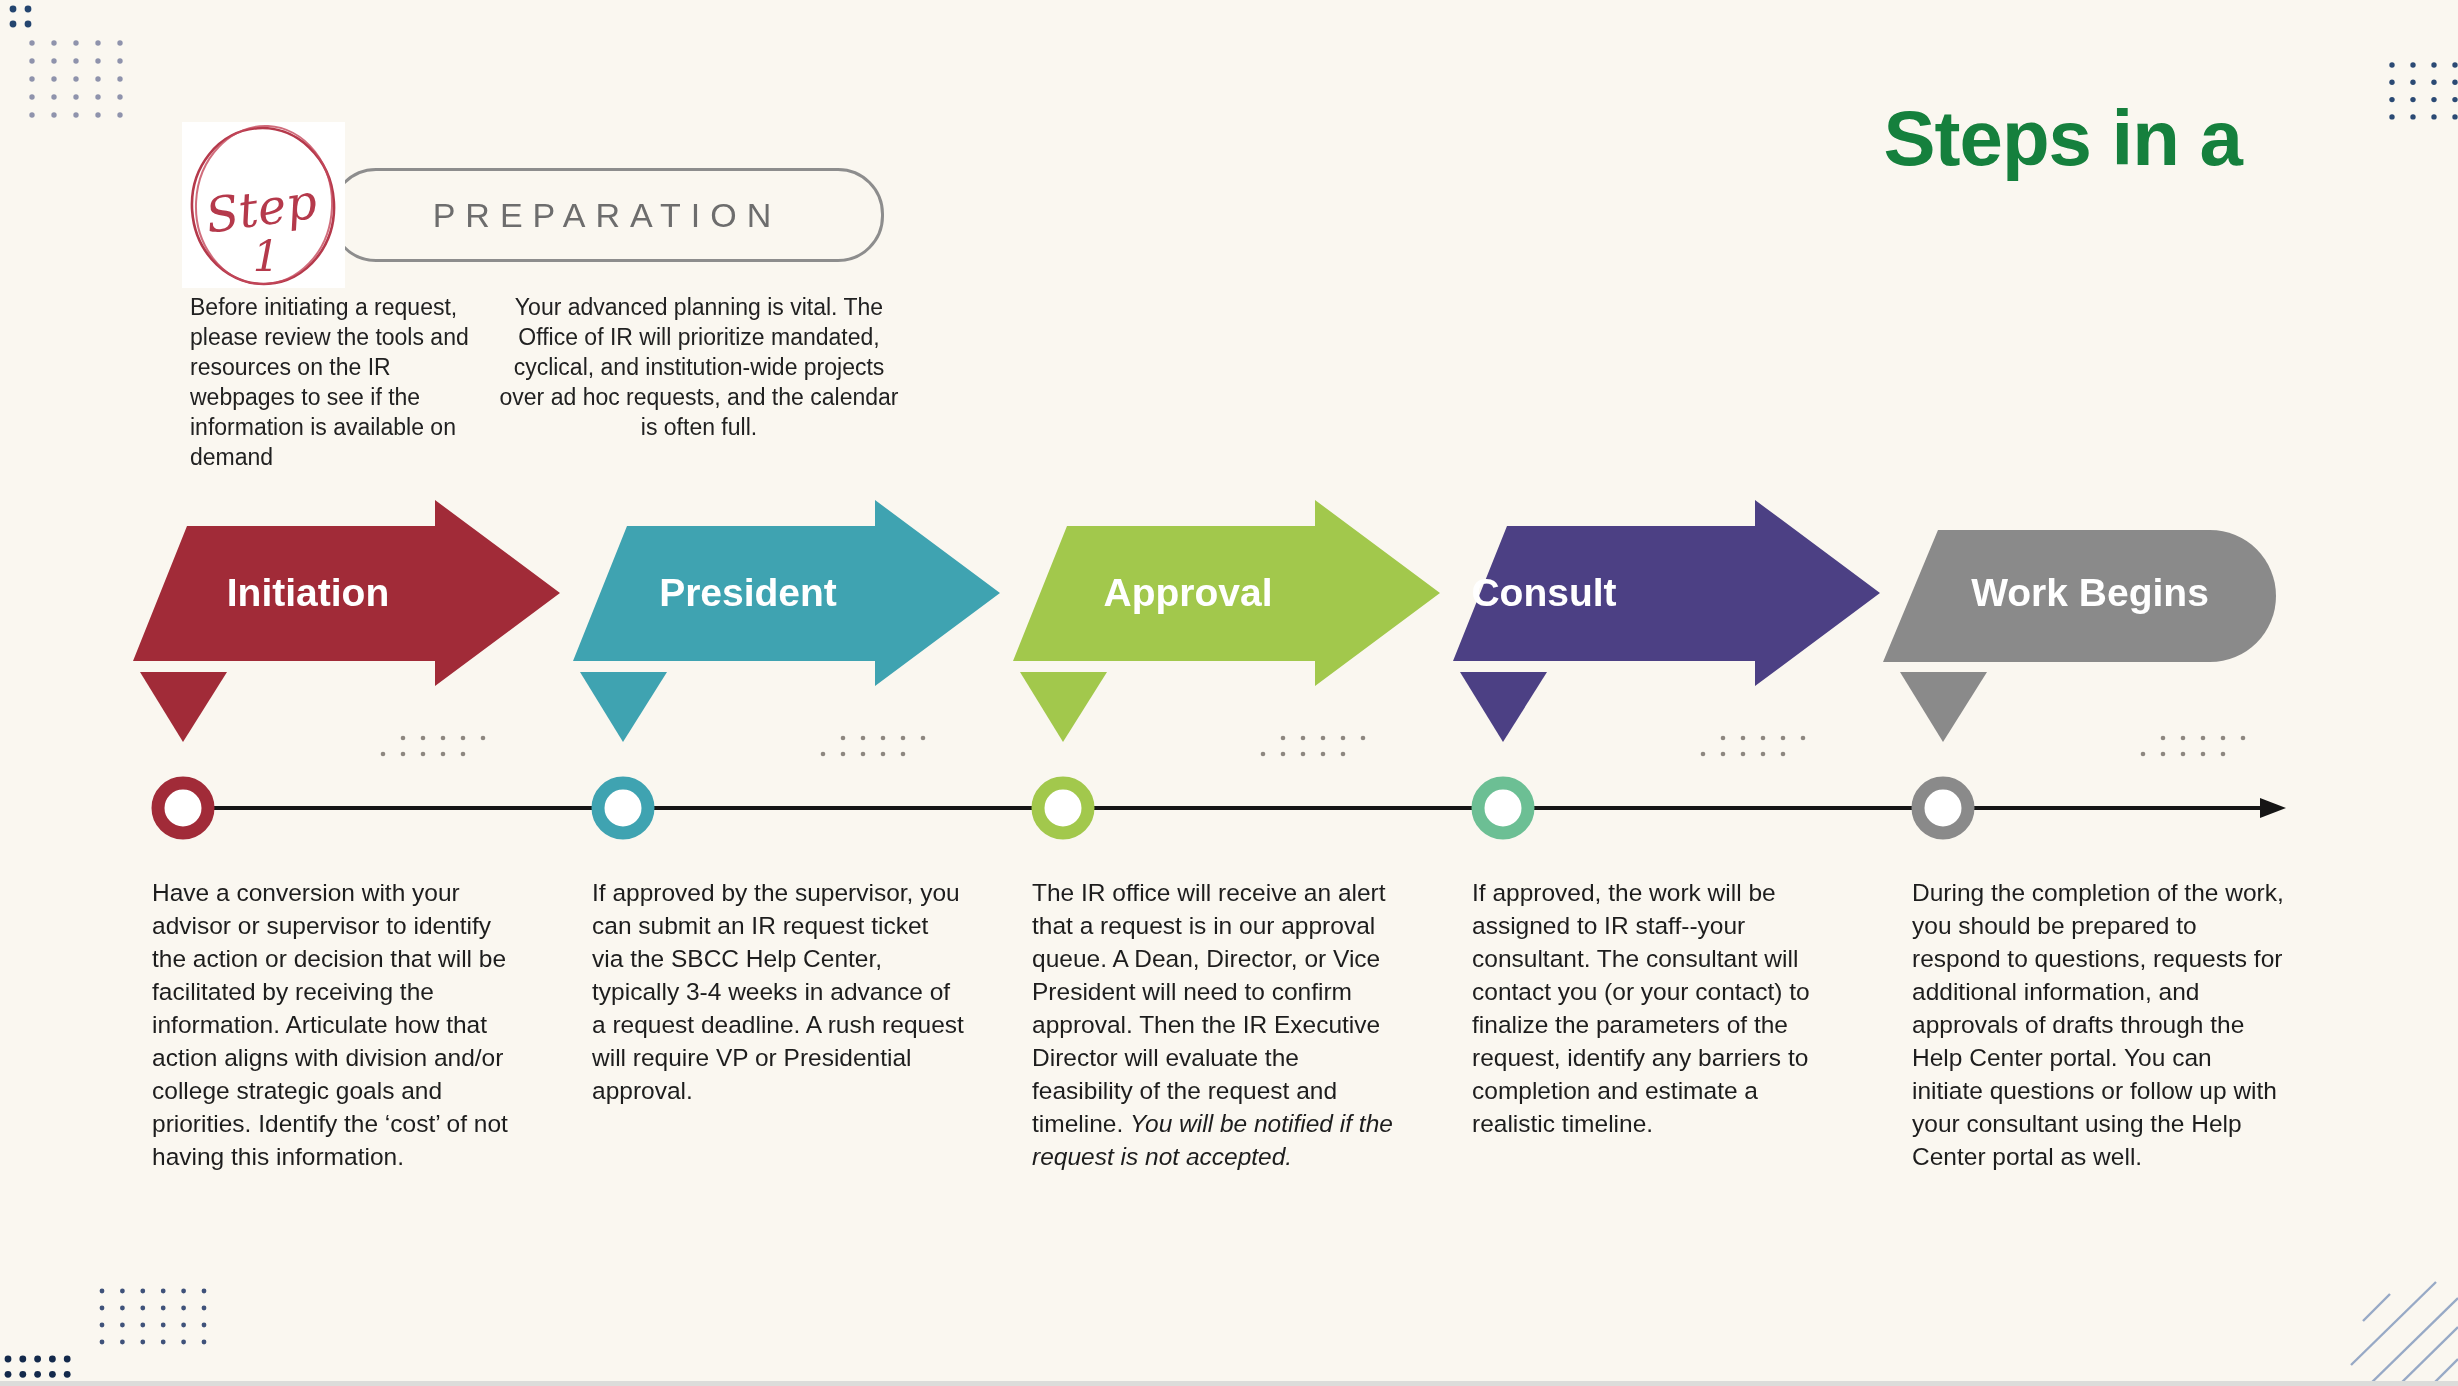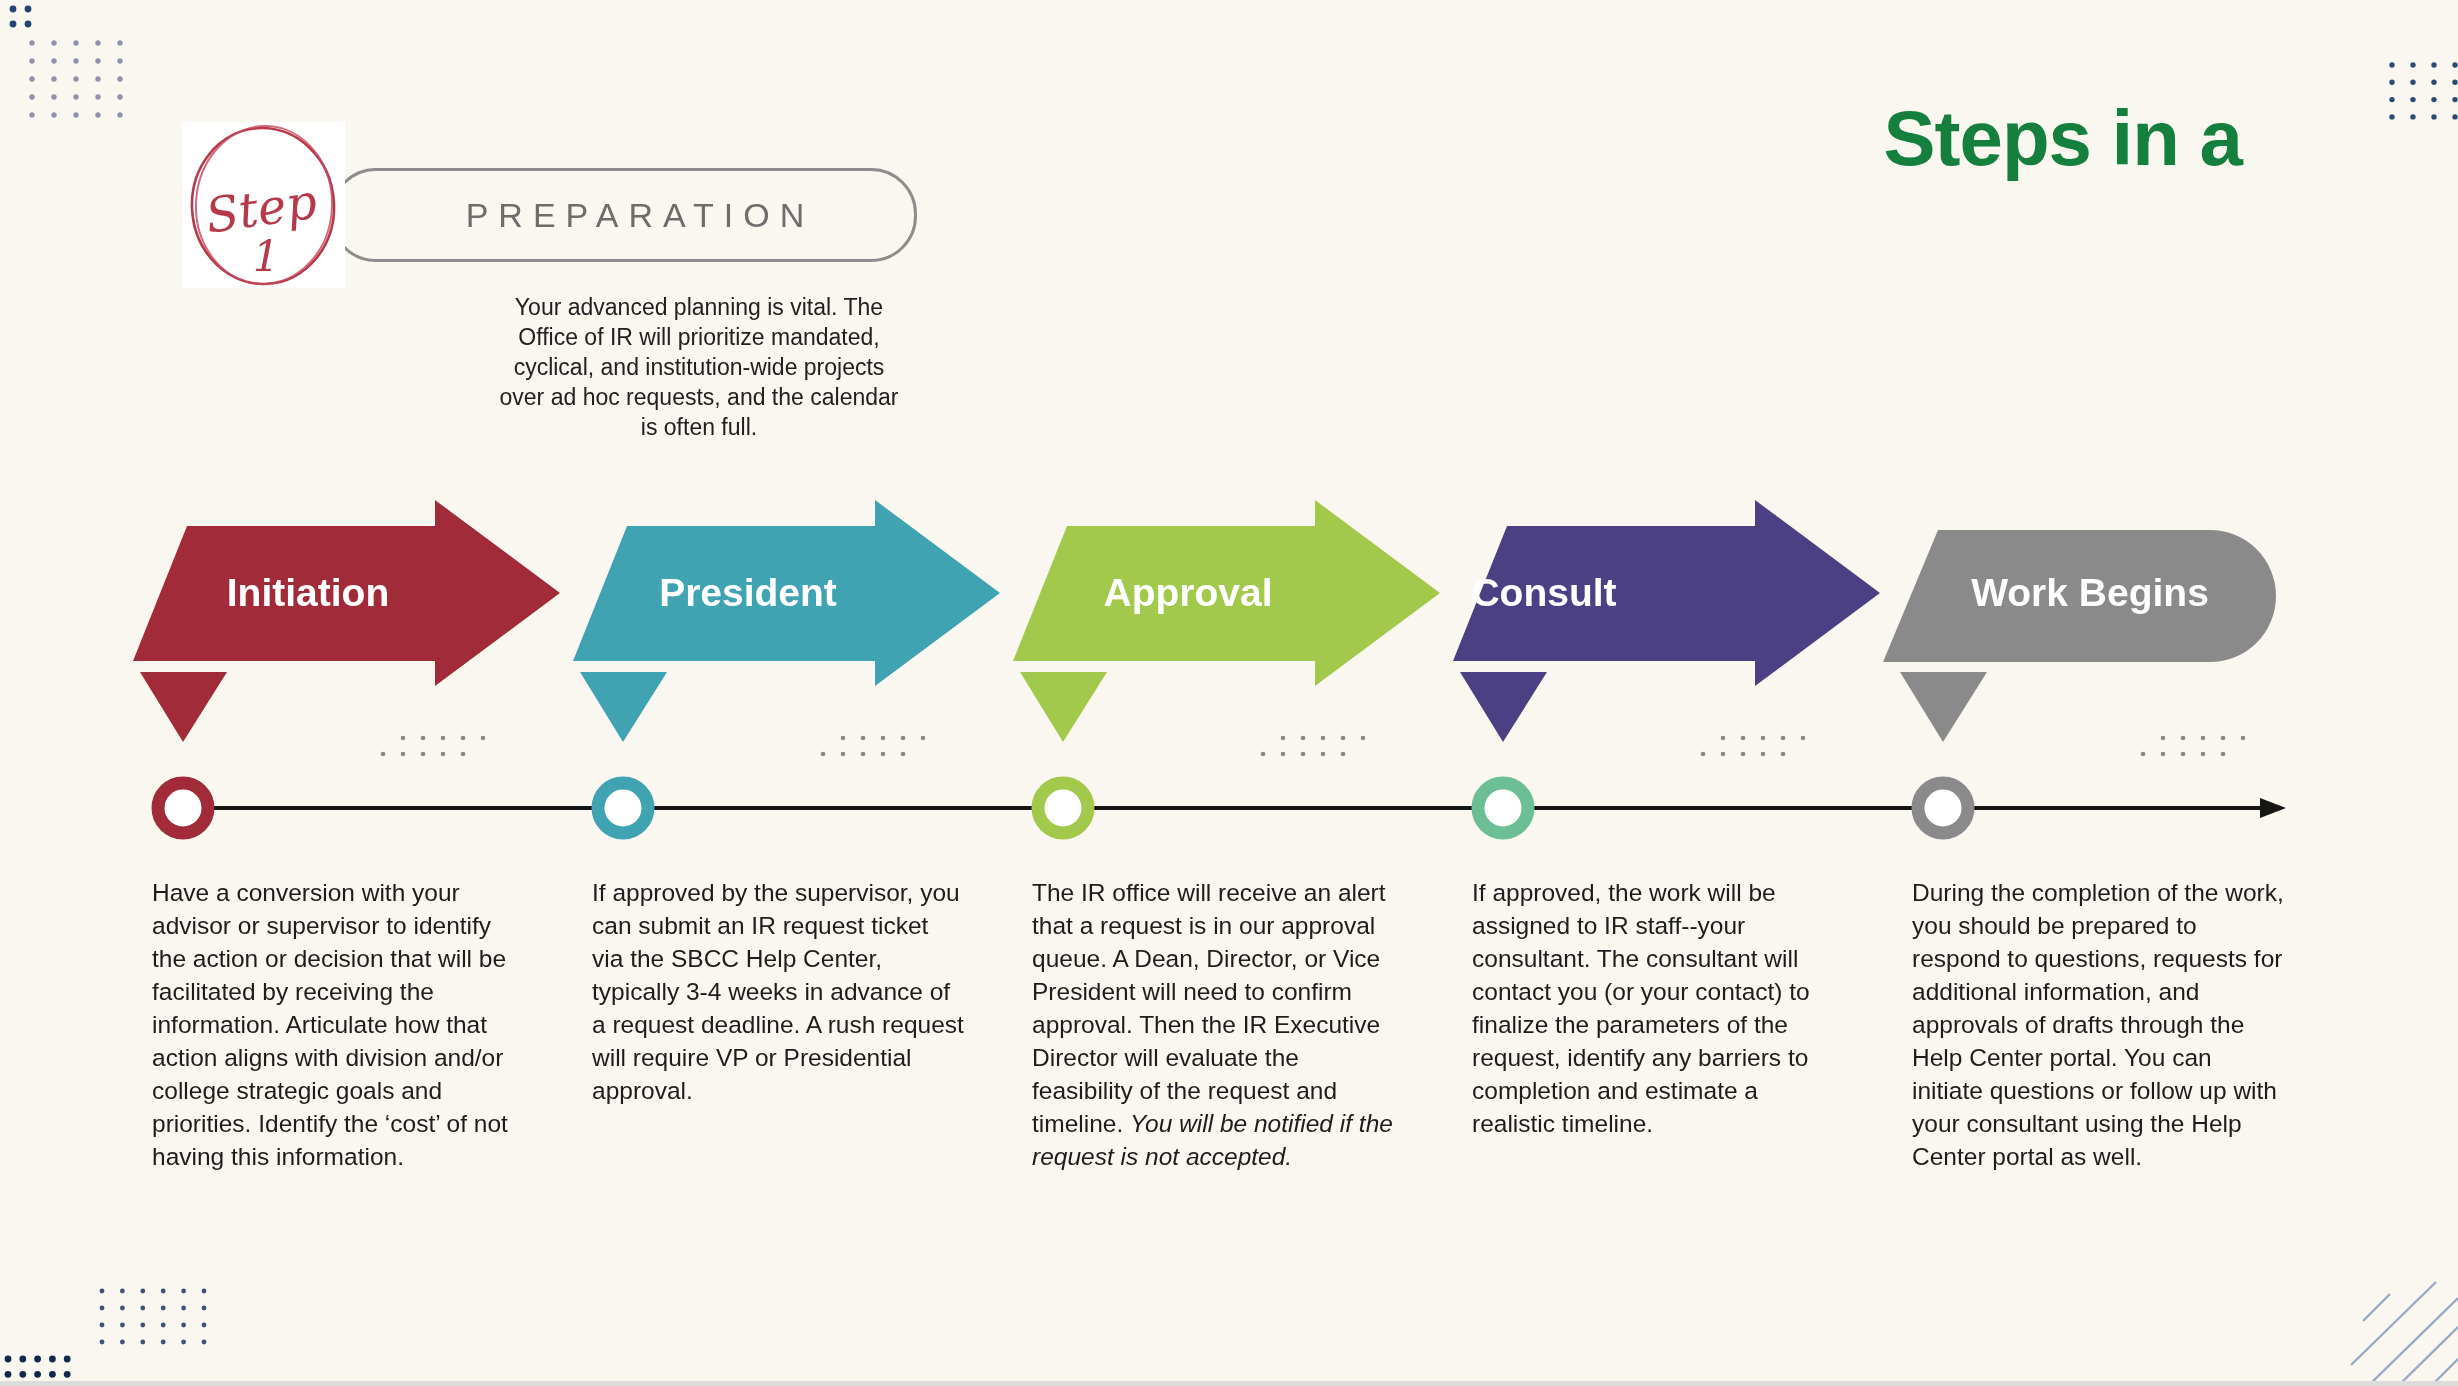--- a/index.html
+++ b/index.html
@@ -5,21 +5,21 @@
   html,body{margin:0;padding:0;background:#e8e8e8;}
   .stage{
     position:relative;width:2458px;height:1386px;overflow:hidden;
     background:#FAF7F0;font-family:"Liberation Sans",sans-serif;
   }
   .svg-layer{position:absolute;left:0;top:0;}
   
   .step-badge{position:absolute;left:182px;top:122px;width:163px;height:166px;background:#ffffff;z-index:3;}
   
   .pill{position:absolute;left:330px;top:168px;width:548px;height:88px;border:3px solid #8D8D8D;
-        border-radius:46px;display:flex;align-items:center;justify-content:center;z-index:2;background:transparent;padding-left:33px;}
+        border-radius:46px;display:flex;align-items:center;justify-content:center;z-index:2;background:transparent;}
   .pill-label{font-size:34px;letter-spacing:10px;color:#6d6d6d;font-weight:400;}
   
   .title{position:absolute;top:96px;right:216px;text-align:right;font-weight:bold;color:#15803d;
          font-size:78px;line-height:84px;letter-spacing:-1px;z-index:2;}
   
   .intro{position:absolute;font-size:23px;line-height:30px;color:#212121;z-index:2;}
   .intro-1{left:190px;top:292px;width:302px;}
   .intro-2{left:499px;top:292px;width:400px;text-align:center;}
   
   .arrow-label{position:absolute;top:571px;width:300px;text-align:center;color:#ffffff;
@@ -219,20 +219,21 @@
   </div>
 
   <div class="pill">
     <span class="pill-label">PREPARATION</span>
   </div>
 
   <div class="title">
     <div>Steps in a</div>
   </div>
 
+  <div class="intro intro-1">Before initiating a request, please review the tools and resources on the IR webpages to see if the information is available on demand</div>
   <div class="intro intro-2">Your advanced planning is  vital. The Office of IR will prioritize mandated, cyclical, and institution-wide projects over ad hoc requests, and the calendar is often full.</div>
 
   <div class="arrow-label al-0">Initiation</div>
   <div class="arrow-label al-1">President</div>
   <div class="arrow-label al-2">Approval</div>
   <div class="arrow-label al-3">Consult</div>
   <div class="arrow-label al-4">Work Begins</div>
 
   <div class="desc d-0">Have a conversion with your advisor or supervisor to identify the action or decision that will be facilitated by receiving the information. Articulate how that action aligns with division and/or college strategic goals and priorities. Identify the ‘cost’ of not having this information.</div>
   <div class="desc d-1">If approved by the supervisor, you can submit an IR request ticket via the SBCC Help Center, typically 3-4 weeks in advance of a request deadline. A rush request will require VP or Presidential approval.</div>

